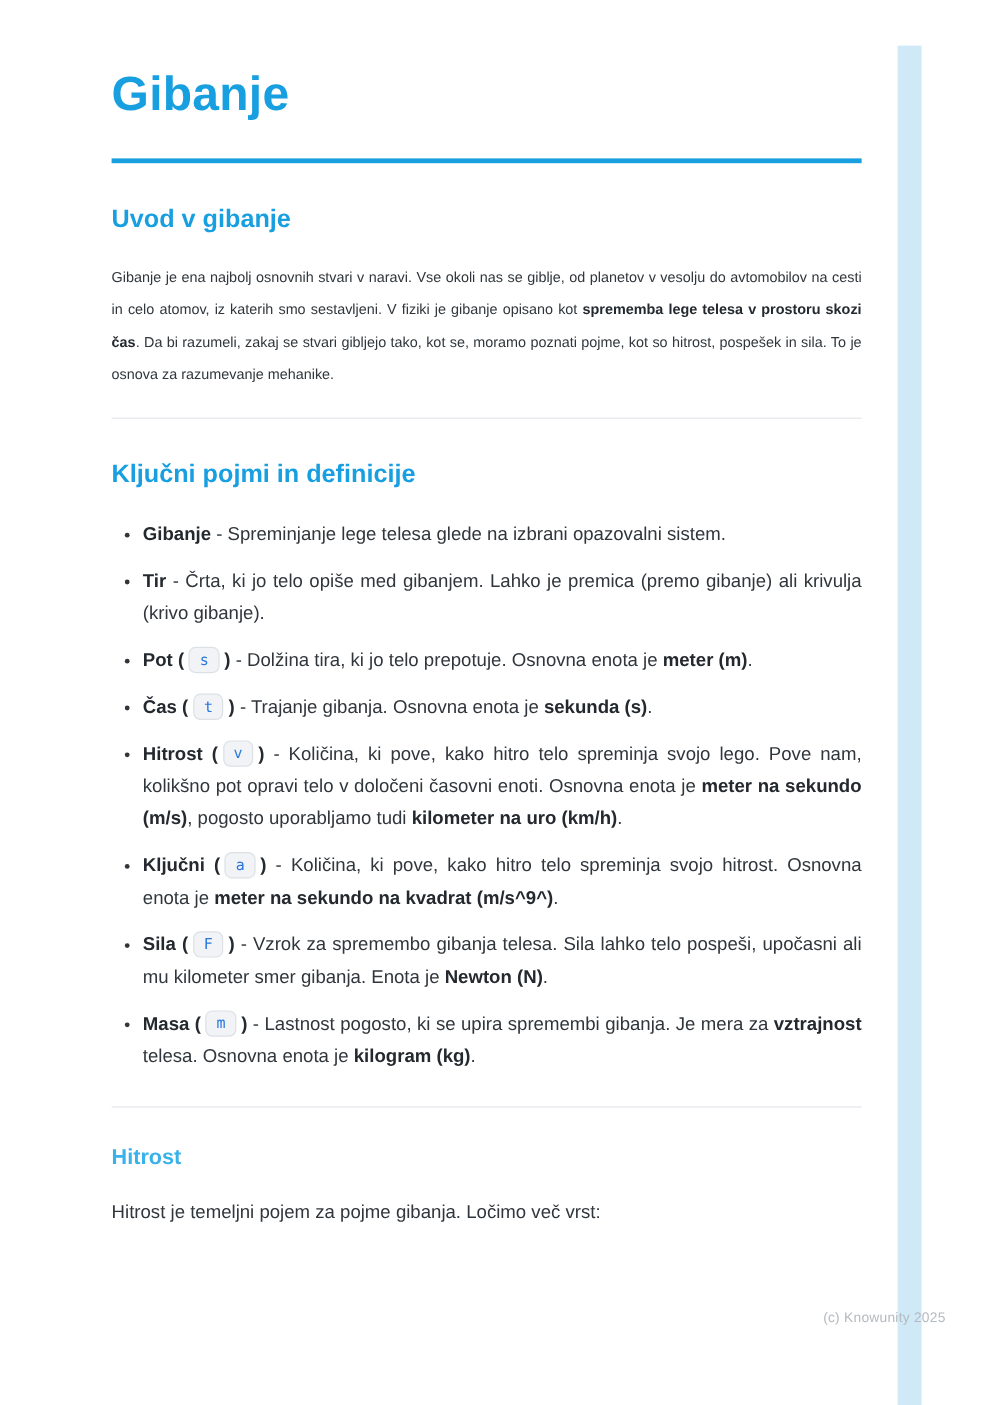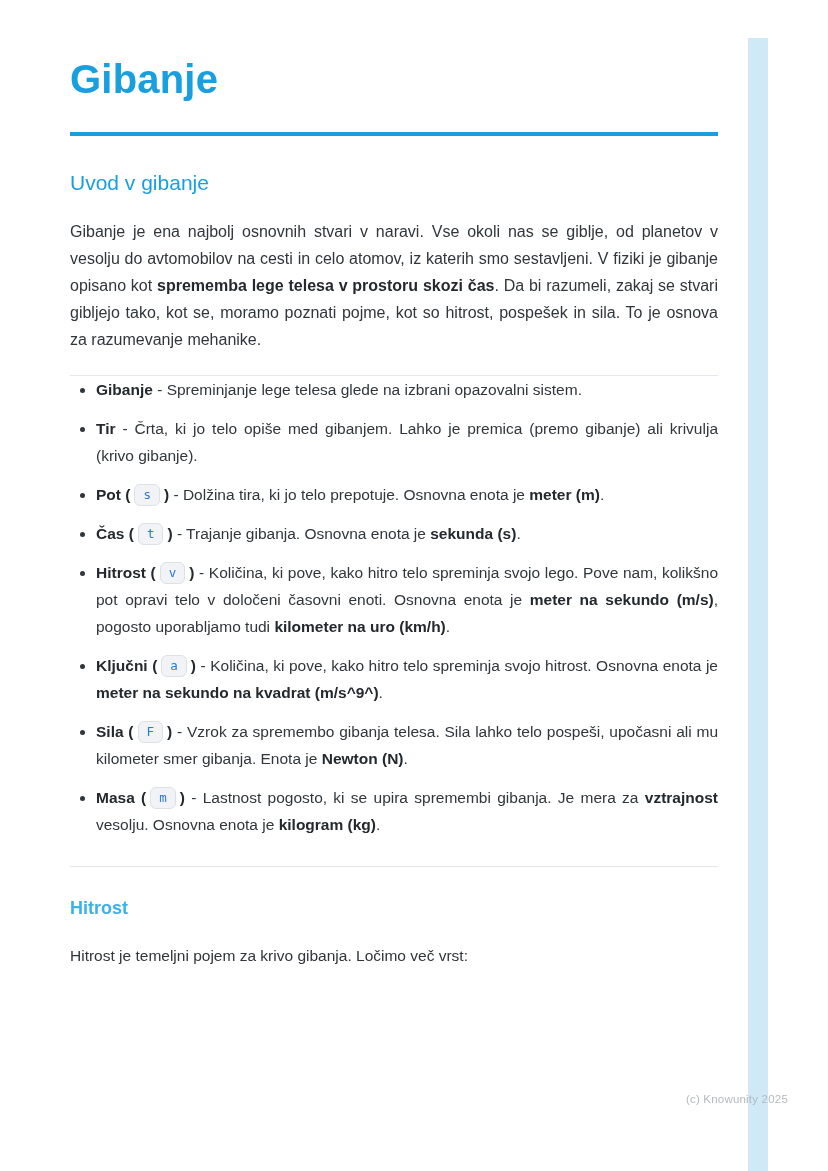--- a/index.html
+++ b/index.html
@@ -22,48 +22,49 @@
     bottom: 0;
     right: 60px;
     width: 20px;
     background: #cfe9f7;
     z-index: 1;
   }
   .content {
     position: relative;
     z-index: 2;
     padding: 56px 110px 0 70px;
+    margin-left: 23px;
   }
   h1.doc-title {
     margin: 0 0 0 0;
     padding: 0 0 30px 0;
     font-size: 40px;
     line-height: 1.15;
     font-weight: 800;
     color: #189fe0;
     border-bottom: 4px solid #189fe0;
     letter-spacing: 0.2px;
   }
   h2.section-heading {
     margin: 34px 0 22px 0;
     font-size: 21px;
     line-height: 1.25;
-    font-weight: 400;
+    font-weight: 700;
     color: #189fe0;
   }
   h3.sub-heading {
     margin: 30px 0 22px 0;
     font-size: 18px;
     line-height: 1.25;
     font-weight: 700;
     color: #38b2e8;
   }
   p.body-paragraph {
     margin: 0 0 20px 0;
-    font-size: 16px;
+    font-size: 12px;
     line-height: 27px;
     text-align: justify;
   }
   p.body-paragraph-left {
     margin: 0 0 20px 0;
     font-size: 15.5px;
     line-height: 27px;
     text-align: left;
   }
   hr.section-divider {
@@ -123,36 +124,37 @@
   <div class="content">
 
     <h1 class="doc-title">Gibanje</h1>
 
     <h2 class="section-heading">Uvod v gibanje</h2>
 
     <p class="body-paragraph"><span>Gibanje je ena najbolj osnovnih stvari v naravi. Vse okoli nas se giblje, od planetov v vesolju do avtomobilov na cesti in celo atomov, iz katerih smo sestavljeni. V fiziki je gibanje opisano kot </span><strong class="seg-b">sprememba lege telesa v prostoru skozi čas</strong><span>. Da bi razumeli, zakaj se stvari gibljejo tako, kot se, moramo poznati pojme, kot so hitrost, pospešek in sila. To je osnova za razumevanje mehanike.</span></p>
 
     <hr class="section-divider">
 
+    <h2 class="section-heading">Ključni pojmi in definicije</h2>
 
     <ul class="concept-list">
         <li><strong class="seg-b">Gibanje</strong><span> - Spreminjanje lege telesa glede na izbrani opazovalni sistem.</span></li>
         <li><strong class="seg-b">Tir</strong><span> - Črta, ki jo telo opiše med gibanjem. Lahko je premica (premo gibanje) ali krivulja (krivo gibanje).</span></li>
         <li><strong class="seg-b">Pot (</strong><code class="seg-code">s</code><strong class="seg-b">)</strong><span> - Dolžina tira, ki jo telo prepotuje. Osnovna enota je </span><strong class="seg-b">meter (m)</strong><span>.</span></li>
         <li><strong class="seg-b">Čas (</strong><code class="seg-code">t</code><strong class="seg-b">)</strong><span> - Trajanje gibanja. Osnovna enota je </span><strong class="seg-b">sekunda (s)</strong><span>.</span></li>
         <li><strong class="seg-b">Hitrost (</strong><code class="seg-code">v</code><strong class="seg-b">)</strong><span> - Količina, ki pove, kako hitro telo spreminja svojo lego. Pove nam, kolikšno pot opravi telo v določeni časovni enoti. Osnovna enota je </span><strong class="seg-b">meter na sekundo (m/s)</strong><span>, pogosto uporabljamo tudi </span><strong class="seg-b">kilometer na uro (km/h)</strong><span>.</span></li>
         <li><strong class="seg-b">Ključni (</strong><code class="seg-code">a</code><strong class="seg-b">)</strong><span> - Količina, ki pove, kako hitro telo spreminja svojo hitrost. Osnovna enota je </span><strong class="seg-b">meter na sekundo na kvadrat (m/s^9^)</strong><span>.</span></li>
         <li><strong class="seg-b">Sila (</strong><code class="seg-code">F</code><strong class="seg-b">)</strong><span> - Vzrok za spremembo gibanja telesa. Sila lahko telo pospeši, upočasni ali mu kilometer smer gibanja. Enota je </span><strong class="seg-b">Newton (N)</strong><span>.</span></li>
-        <li><strong class="seg-b">Masa (</strong><code class="seg-code">m</code><strong class="seg-b">)</strong><span> - Lastnost pogosto, ki se upira spremembi gibanja. Je mera za </span><strong class="seg-b">vztrajnost</strong><span> vesolju. Osnovna enota je </span><strong class="seg-b">kilogram (kg)</strong><span>.</span></li>
+        <li><strong class="seg-b">Masa (</strong><code class="seg-code">m</code><strong class="seg-b">)</strong><span> - Lastnost pogosto, ki se upira spremembi gibanja. Je mera za </span><strong class="seg-b">vztrajnost</strong><span> telesa. Osnovna enota je </span><strong class="seg-b">kilogram (kg)</strong><span>.</span></li>
       </ul>
 
     <hr class="section-divider">
 
 
     <h3 class="sub-heading">Hitrost</h3>
 
-    <p class="body-paragraph-left"><span>Hitrost je temeljni pojem za krivo gibanja. Ločimo več vrst:</span></p>
+    <p class="body-paragraph-left"><span>Hitrost je temeljni pojem za pojme gibanja. Ločimo več vrst:</span></p>
 
   </div>
 
   <div class="footer-credit">(c) Knowunity 2025</div>
 
 </div>
 
 </body></html>

